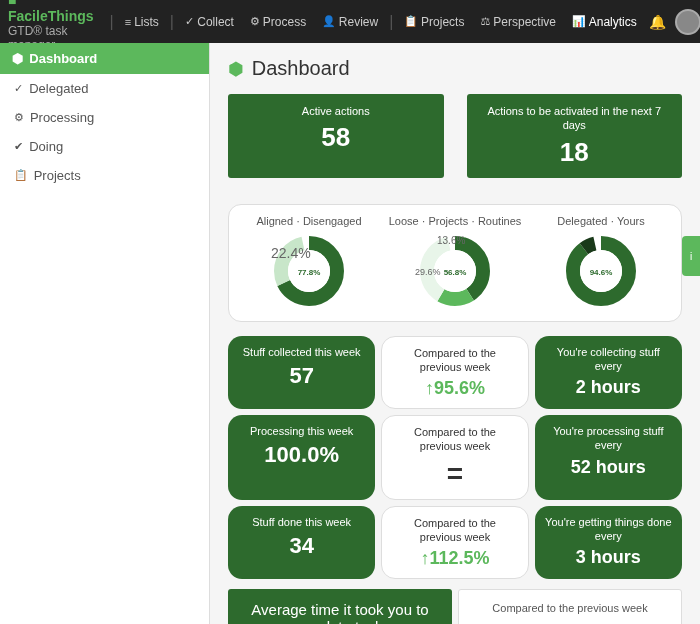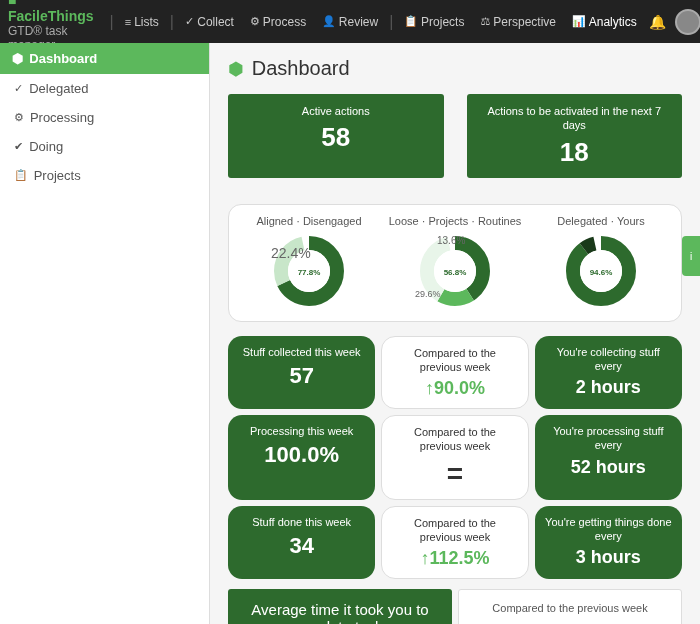--- a/index.html
+++ b/index.html
@@ -325,21 +325,21 @@
         <div class="chart-label">Loose · Projects · Routines</div>
         <div class="donut-wrap">
           <svg viewBox="0 0 80 80">
             <circle cx="40" cy="40" r="28" fill="none" stroke="#2d6a2d" stroke-width="14" stroke-dasharray="128.4 226" stroke-dashoffset="56.5" transform="rotate(-90 40 40)"></circle>
             <circle cx="40" cy="40" r="28" fill="none" stroke="#5cb85c" stroke-width="14" stroke-dasharray="30.7 226" stroke-dashoffset="-71.9" transform="rotate(-90 40 40)"></circle>
             <circle cx="40" cy="40" r="28" fill="none" stroke="#e8f5e9" stroke-width="14" stroke-dasharray="66.9 226" stroke-dashoffset="-102.6" transform="rotate(-90 40 40)"></circle>
             <circle cx="40" cy="40" r="21" fill="white"></circle>
             <text x="40" y="44" text-anchor="middle" font-size="8" fill="#2d6a2d" font-weight="bold">56.8%</text>
           </svg>
           <div style="position:absolute;top:4px;left:22px;font-size:10px;color:#666;">13.6%</div>
-          <div style="position:absolute;top:58px;left:0px;font-size:9px;color:#666;">29.6%</div>
+          <div style="position:absolute;top:36px;left:0px;font-size:9px;color:#666;">29.6%</div>
         </div>
       </div>
 
       <div class="chart-block">
         <div class="chart-label">Delegated · Yours</div>
         <div class="donut-wrap">
           <svg viewBox="0 0 80 80">
             <circle cx="40" cy="40" r="28" fill="none" stroke="#2d6a2d" stroke-width="14" stroke-dasharray="213.8 226" stroke-dashoffset="56.5" transform="rotate(-90 40 40)"></circle>
             <circle cx="40" cy="40" r="28" fill="none" stroke="#1a3a1a" stroke-width="14" stroke-dasharray="12.2 226" stroke-dashoffset="-157.3" transform="rotate(-90 40 40)"></circle>
             <circle cx="40" cy="40" r="21" fill="white"></circle>
@@ -350,21 +350,21 @@
     </div>
 
     <div class="metrics-grid">
 
       <div class="metric-card">
         <div class="m-label">Stuff collected this week</div>
         <div class="m-value">57</div>
       </div>
       <div class="metric-card white-bg">
         <div class="m-label">Compared to the previous week</div>
-        <div class="m-value medium up">↑90.0%</div>
+        <div class="m-value medium up">↑95.6%</div>
       </div>
       <div class="metric-card">
         <div class="m-label">You're collecting stuff every</div>
         <div class="m-value medium">2 hours</div>
       </div>
 
       <div class="metric-card">
         <div class="m-label">Processing this week</div>
         <div class="m-value">100.0%</div>
       </div>

